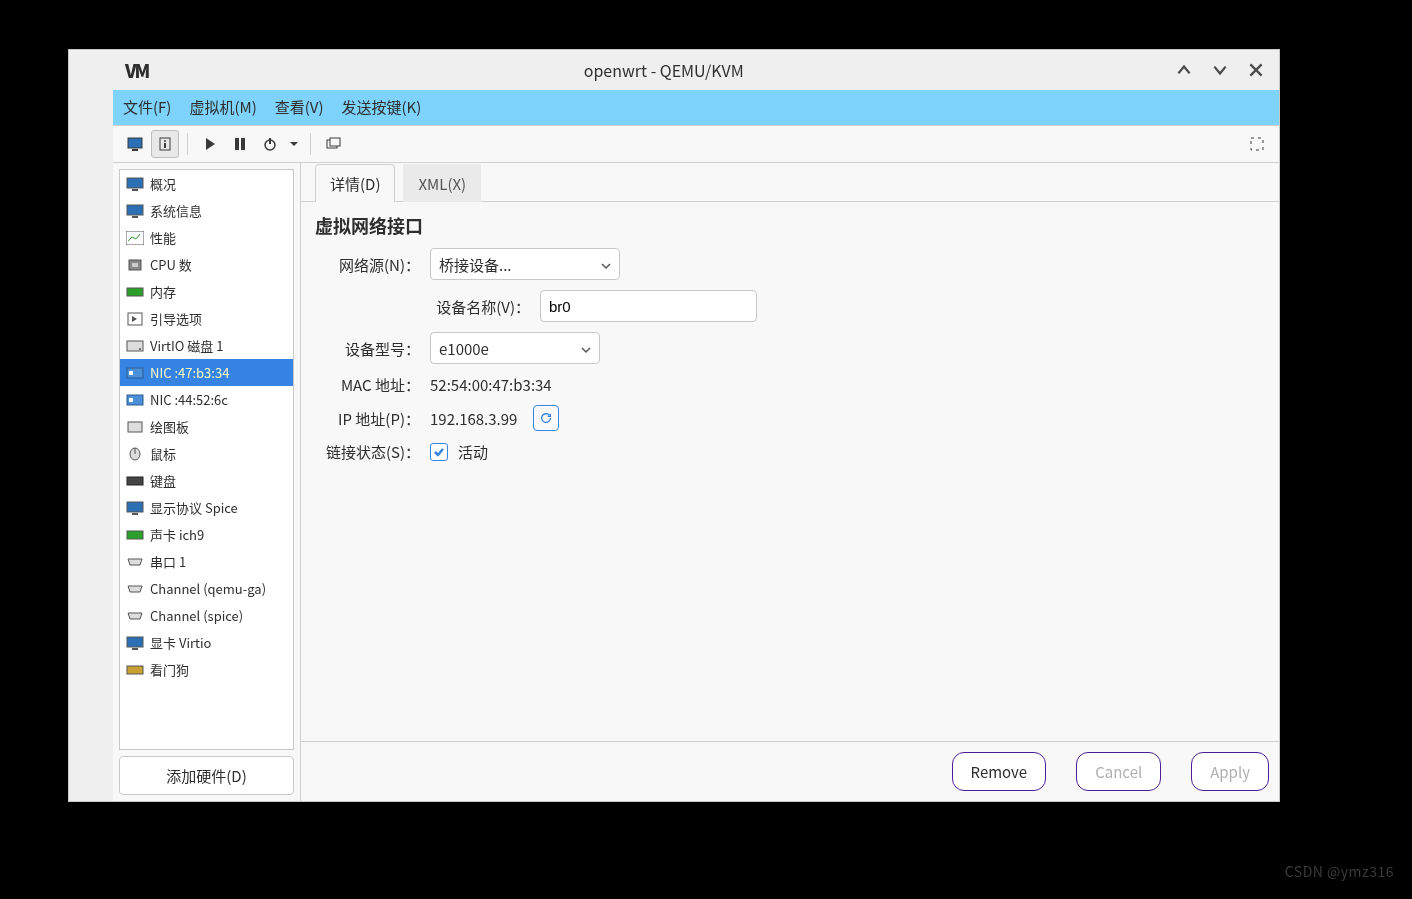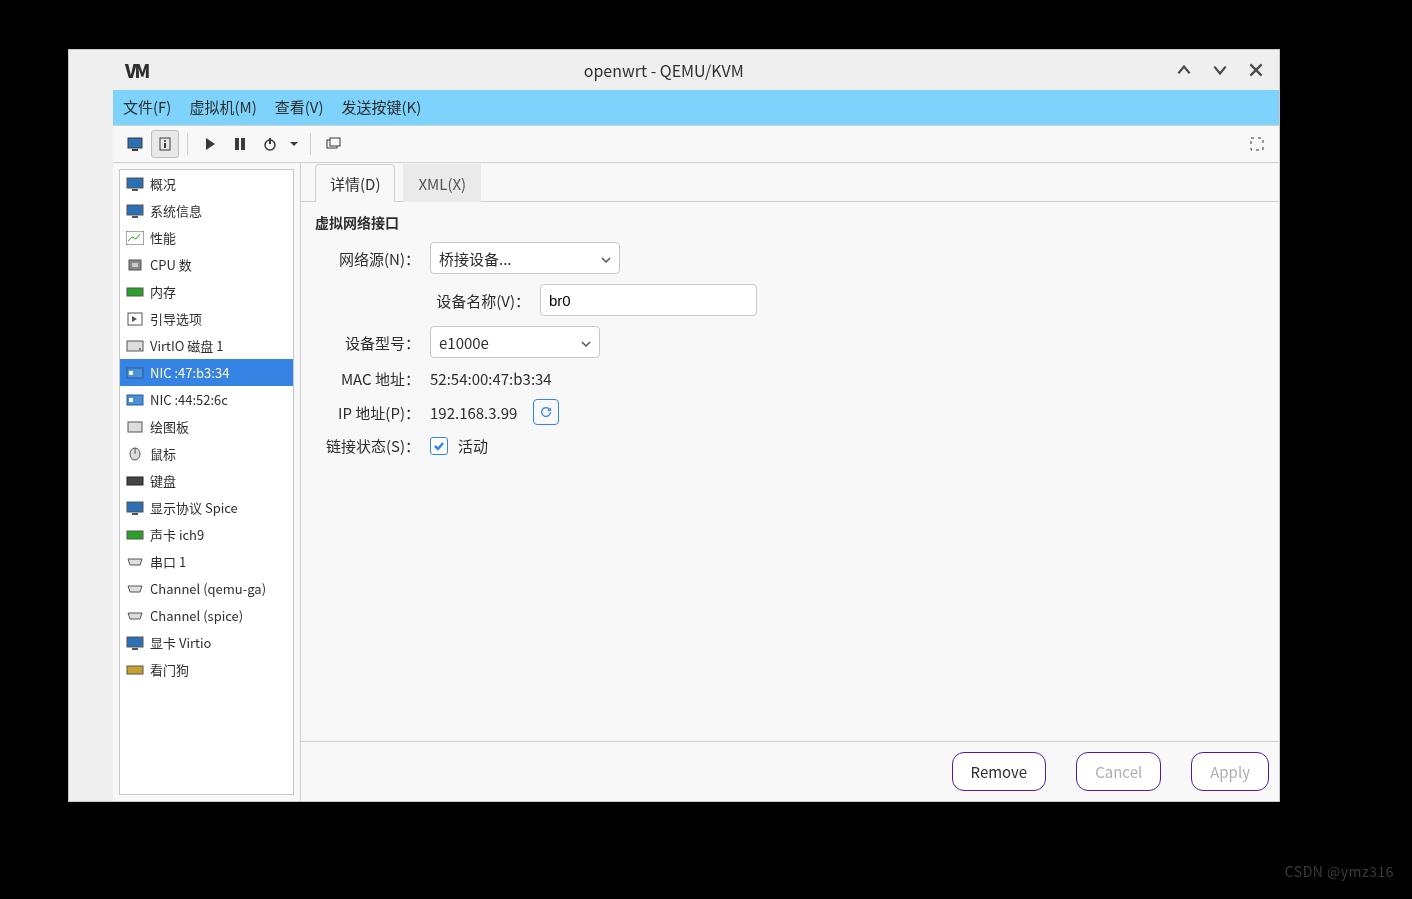--- a/index.html
+++ b/index.html
@@ -159,21 +159,21 @@
       border-top-left-radius: 4px;
       border-top-right-radius: 4px;
       color: #2e2e2e;
     }
     .details {
       padding: 10px 14px;
       flex: 1;
     }
     .section-title {
       font-weight: bold;
-      font-size: 14px;
+      font-size: 18px;
       margin-bottom: 10px;
     }
     .form-row {
       display: flex;
       align-items: center;
       margin-bottom: 10px;
       gap: 10px;
     }
     .form-label {
       width: 105px;
@@ -491,20 +491,21 @@
           </div>
         <div class="hw-item">
             <span class="hw-icon">
               <svg viewBox="0 0 18 14">
                 <rect x="1" y="3" width="16" height="8" fill="#c8a030" stroke="#555"></rect>
               </svg>
             </span>
             <span class="hw-label">看门狗</span>
           </div>
       </div>
+      <div class="add-hw-btn">添加硬件(D)</div>
     </div>
 
     <div class="right-panel">
       <div class="tabs">
         <div class="tab active">详情(D)</div>
         <div class="tab">XML(X)</div>
       </div>
 
       <div class="details">
         <div class="section-title">虚拟网络接口</div>

